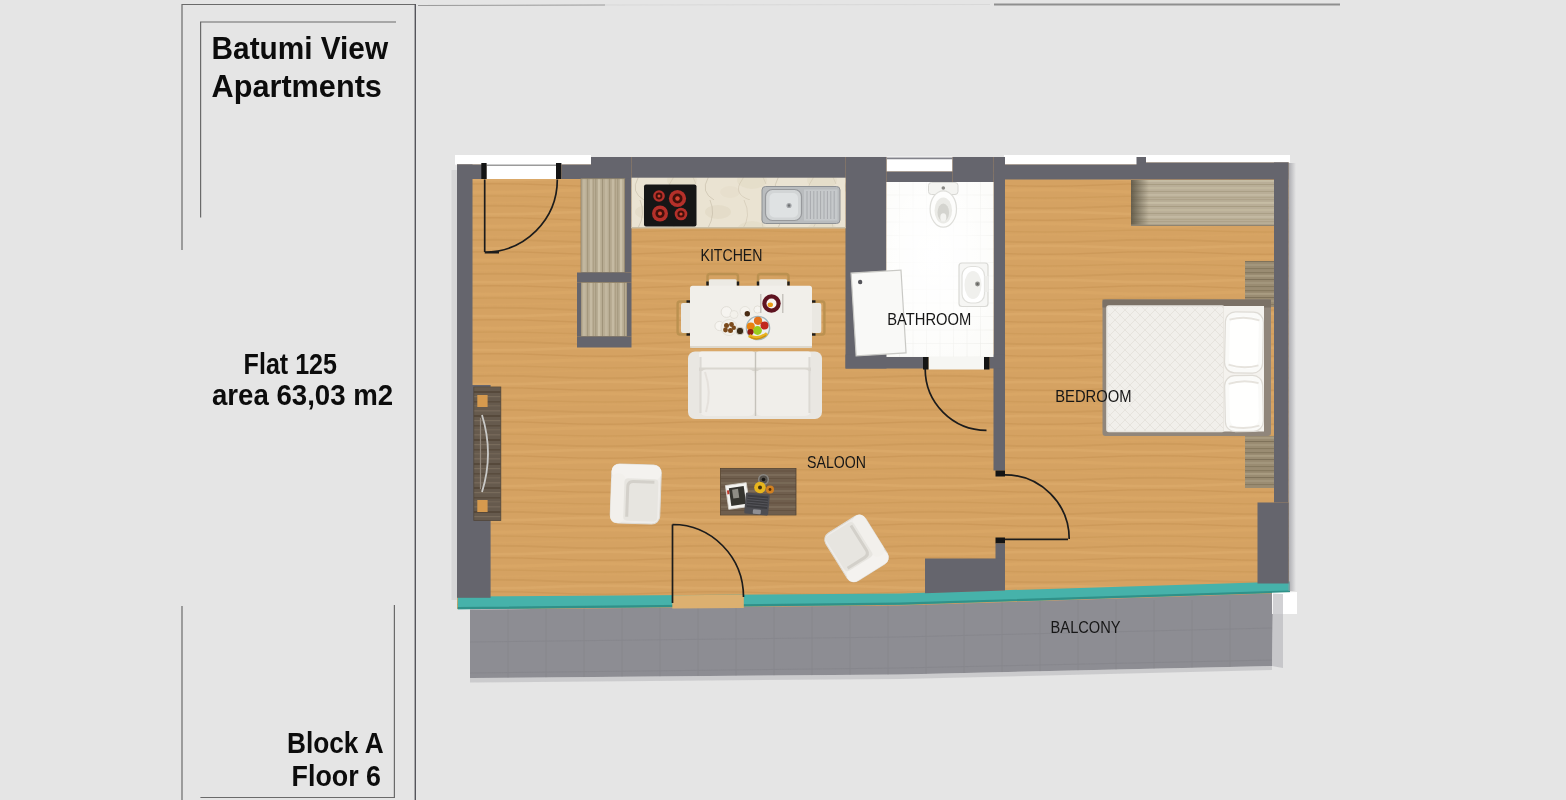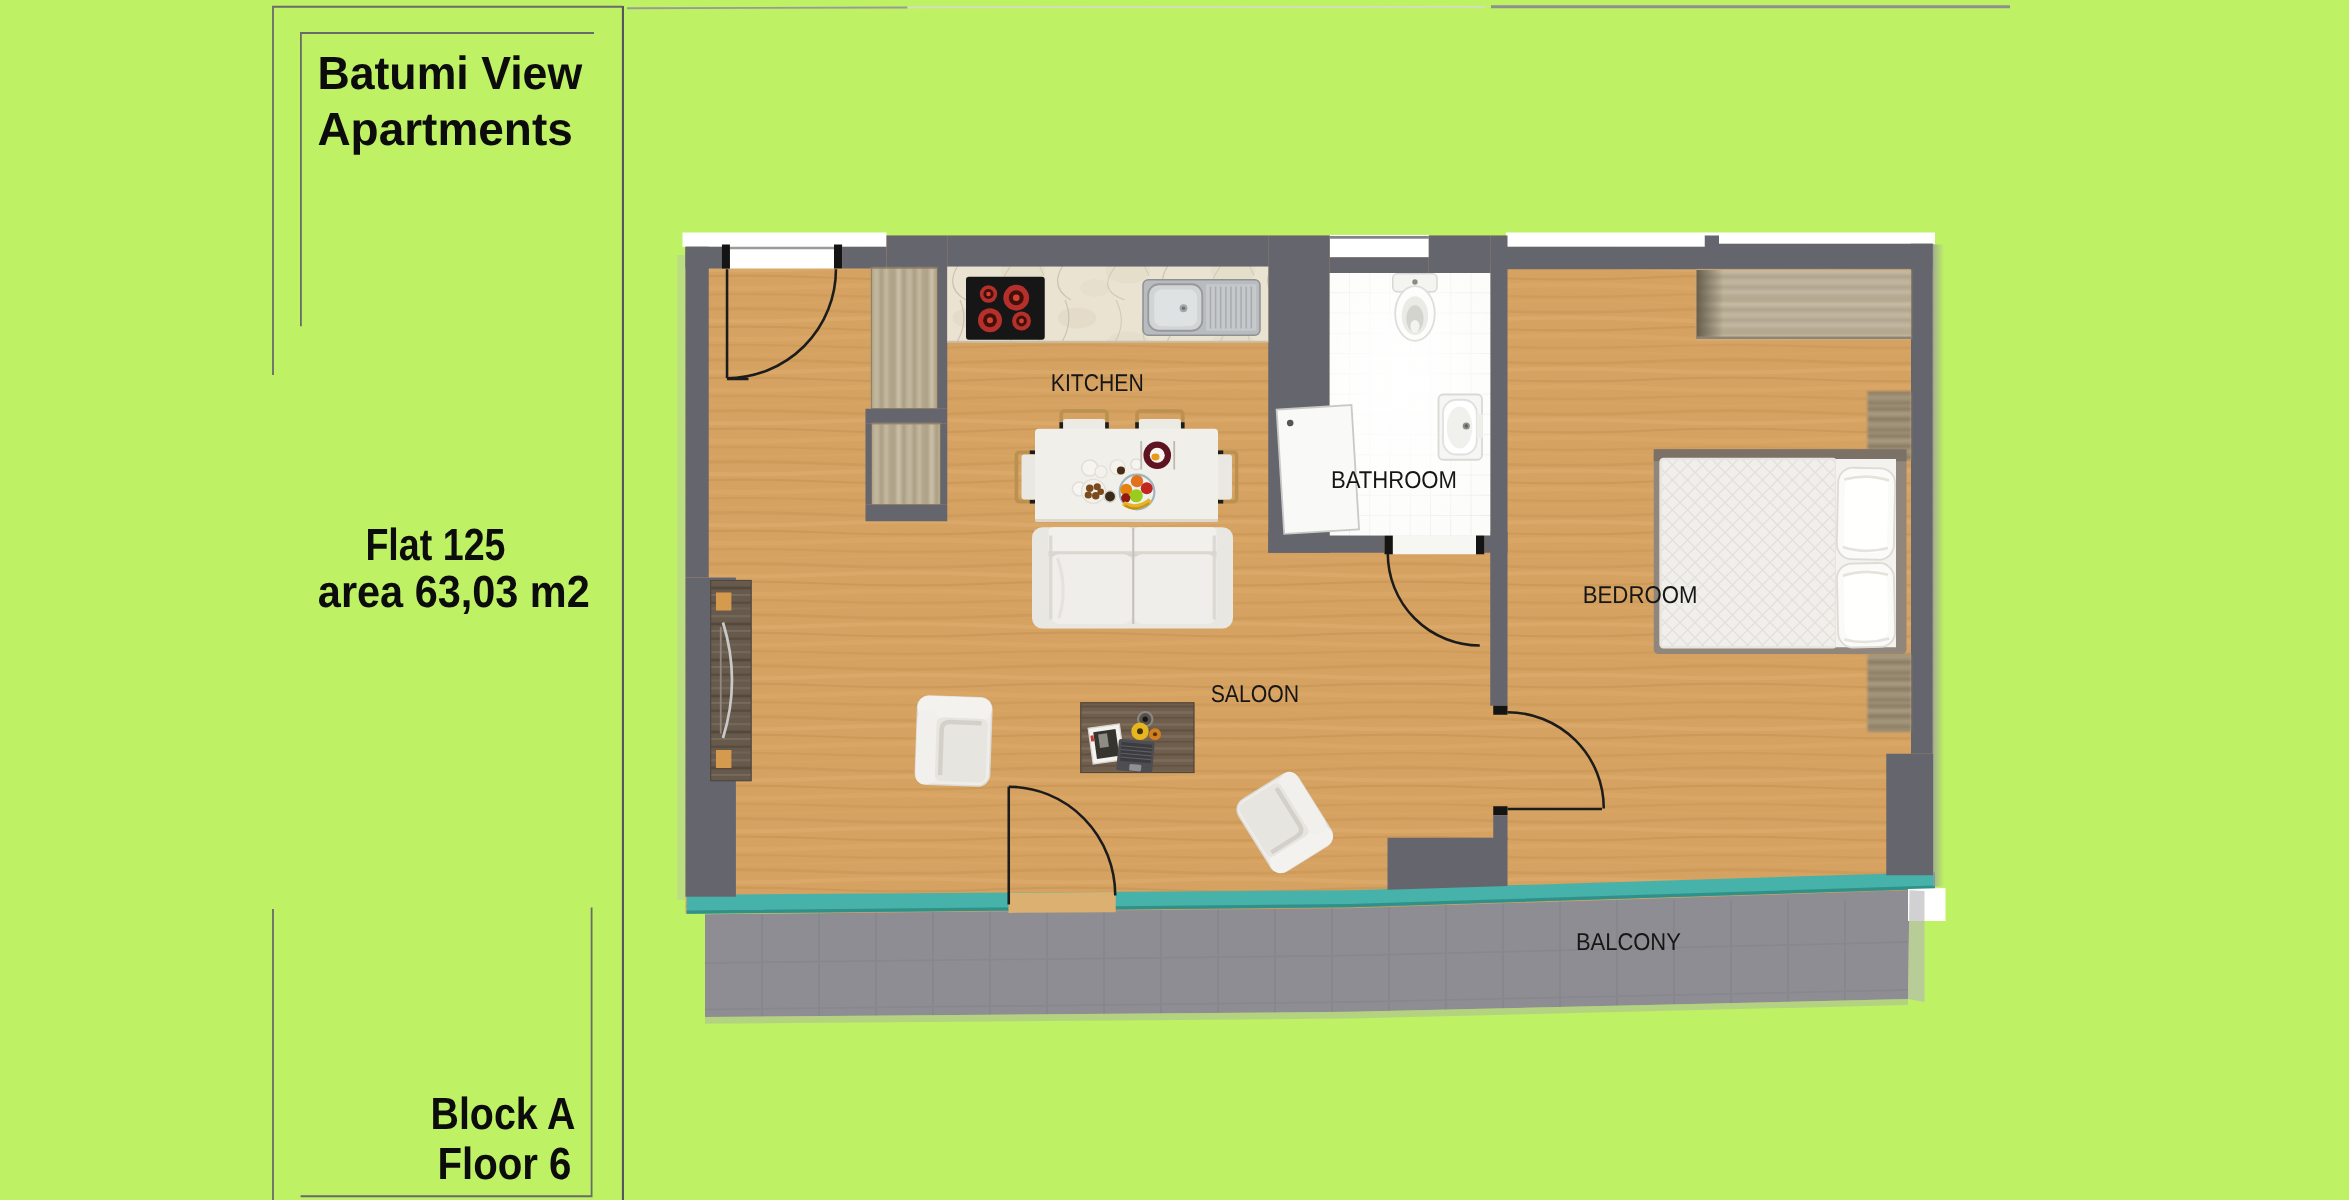--- a/index.html
+++ b/index.html
@@ -1,16 +1,16 @@
 <!DOCTYPE html>
 <html><head>
 <meta charset="utf-8">
 <style>
   html,body{margin:0;padding:0;background:#fff;}
-  .page{position:relative;width:1566px;height:800px;background:#bef264;overflow:hidden;
+  .page{position:relative;width:1566px;height:800px;background:#e5e5e5;overflow:hidden;
         font-family:"Liberation Sans",sans-serif;}
   svg text{font-family:"Liberation Sans",sans-serif;}
 </style>
 </head>
 <body>
 <div class="page">
 <svg width="1566" height="800" viewBox="0 0 1566 800">
 <defs>
 <pattern id="wood" patternUnits="userSpaceOnUse" width="220" height="34">
   <rect width="220" height="34" fill="#d5a262"></rect>

